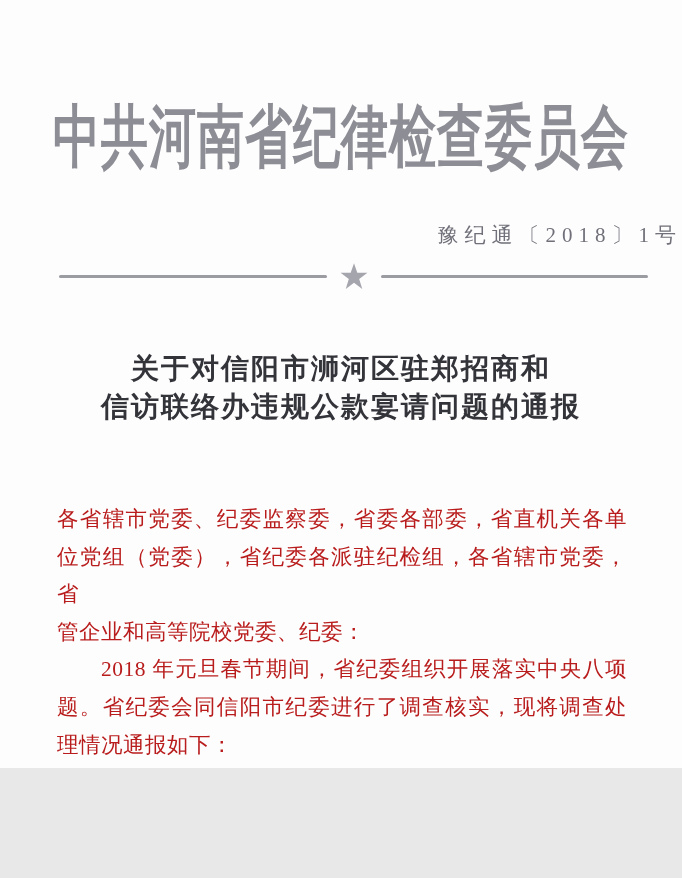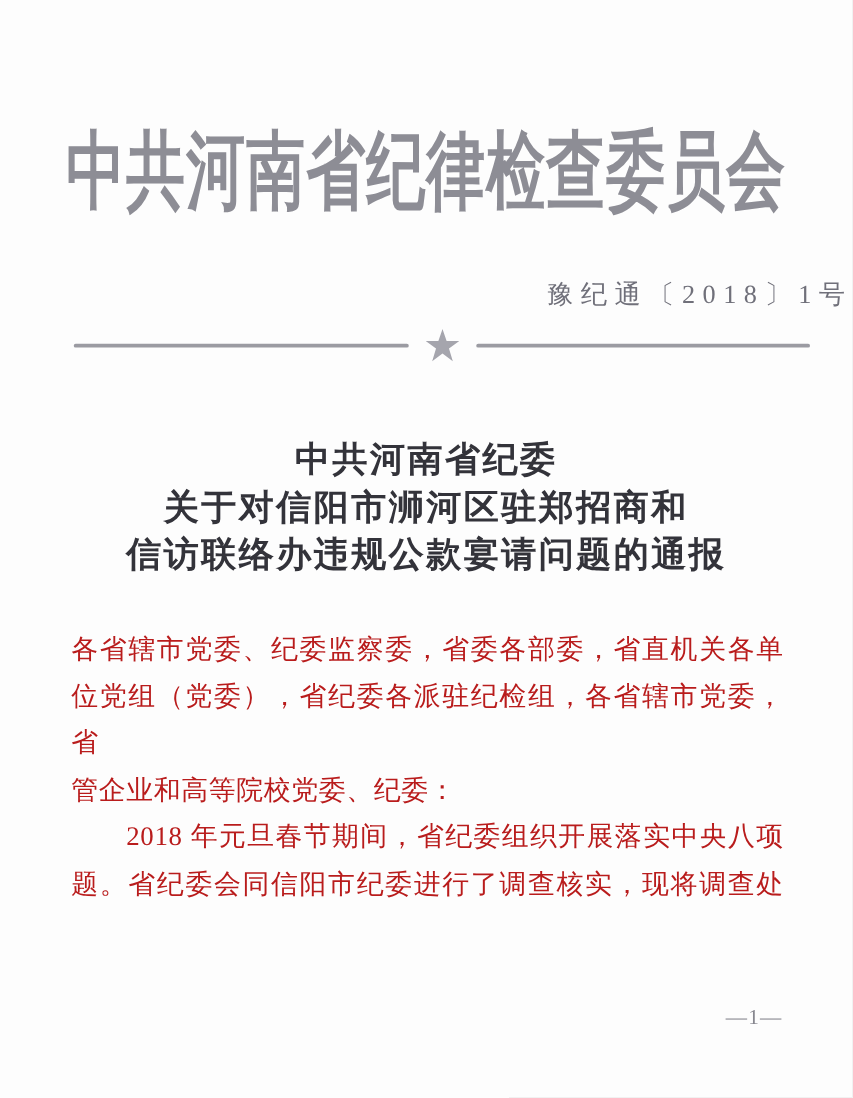--- a/index.html
+++ b/index.html
@@ -1,18 +1,18 @@
 <!DOCTYPE html>
 <html><head>
 <meta charset="utf-8">
 <style>
   html,body { margin:0; padding:0; background:#e8e8e8; }
   .page {
     position:relative;
-    width:682px; height:878px;
+    width:682px; height:768px;
     margin:0 auto;
     background:#fdfdfd;
     overflow:hidden;
     font-family:"Liberation Serif","DejaVu Serif",serif;
   }
   
   .banner {
     position:absolute; top:92px; left:0; width:100%;
     text-align:center;
     font-size:47px; font-weight:700;
@@ -65,32 +65,32 @@
 
   <div class="separator">
     <div class="sep-line"></div>
     <svg class="sep-star" viewBox="0 0 100 95" xmlns="http://www.w3.org/2000/svg">
       <polygon points="50,0 61.8,34.5 98,34.5 68.5,56 79.5,92 50,70 20.5,92 31.5,56 2,34.5 38.2,34.5" fill="#a5a5ad"></polygon>
     </svg>
     <div class="sep-line"></div>
   </div>
 
   <div class="title">
-    <div>中共河南省纪委</div>
     <div>关于对信阳市浉河区驻郑招商和</div>
     <div>信访联络办违规公款宴请问题的通报</div>
   </div>
 
   <div class="body">
     <div>
       <div class="bline">各省辖市党委、纪委监察委，省委各部委，省直机关各单</div>
       <div class="bline">位党组（党委），省纪委各派驻纪检组，各省辖市党委，省</div>
       <div class="bline last">管企业和高等院校党委、纪委：</div>
     </div>
     <div>
       <div class="bline indent">2018 年元旦春节期间，省纪委组织开展落实中央八项</div>
       <div class="bline">题。省纪委会同信阳市纪委进行了调查核实，现将调查处</div>
+      <div class="bline last">理情况通报如下：</div>
     </div>
   </div>
 
   <div class="page-number">—1—</div>
 
 </div>
 
 </body></html>

